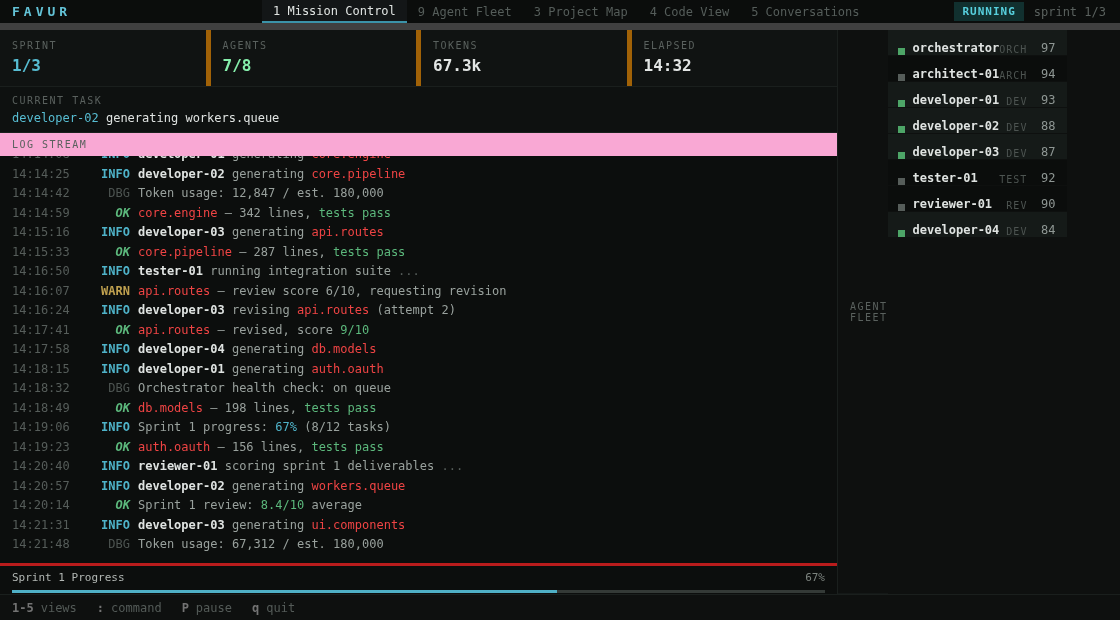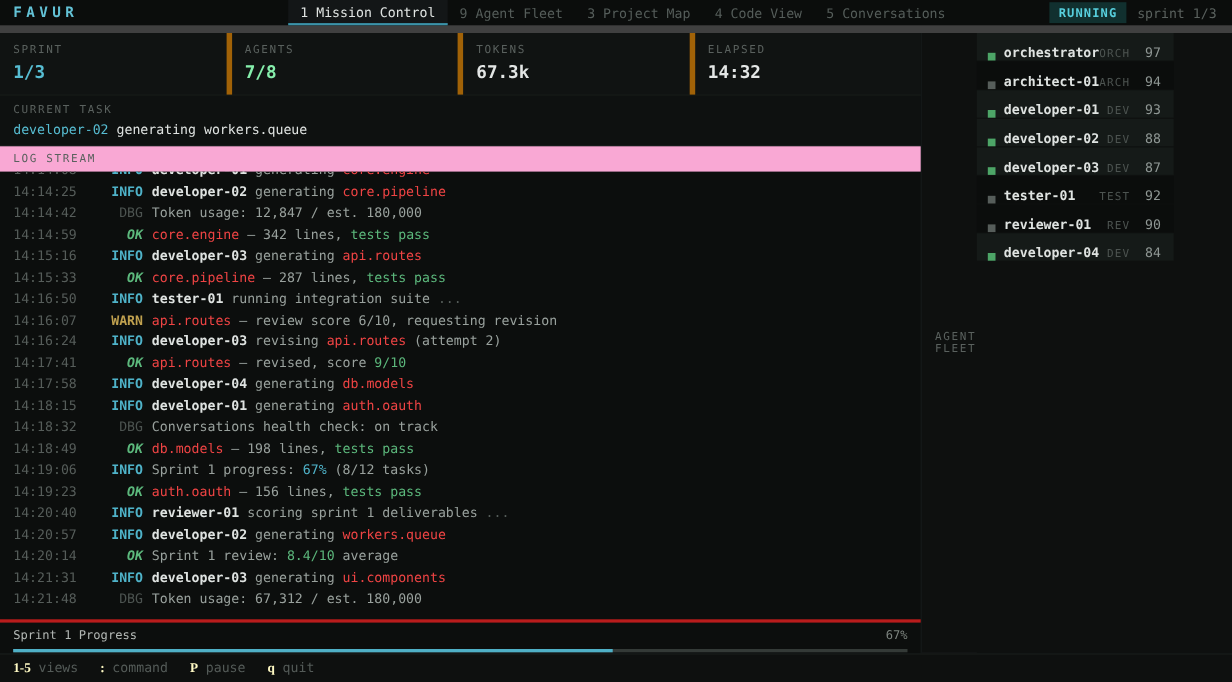--- a/index.html
+++ b/index.html
@@ -100,21 +100,21 @@
   .aname { color: #dfe3e1; font-weight: bold; }
   .arole { margin-left: auto; color: #4d5451; font-size: 10px; letter-spacing: 1px; }
   .ascore { width: 28px; text-align: right; color: #8f9794; }
 
   
   .footer {
     flex: 0 0 26px; background: #0e100f; border-top: 1px solid #1a1f1d;
     display: flex; align-items: center; gap: 20px; padding-left: 12px;
   }
   .hint { display: inline-flex; gap: 7px; }
-  .key { color: #fef9c3; font-weight: bold; font-family: Liberation Serif, serif; }
+  .key { color: #737373; font-weight: bold; }
   .hlabel { color: #545b58; }
 </style>
 </head>
 <body>
 
 <div class="app">
 
   <div class="topbar">
     <div class="brand">FAVUR</div>
     <div class="tabs">
@@ -170,21 +170,21 @@
           <div class="logline"><span class="ts">14:14:42</span><span class="lvl lvl-DBG">DBG</span><span class="msg"><span class="seg-text">Token usage: 12,847 / est. 180,000</span></span></div>
           <div class="logline"><span class="ts">14:14:59</span><span class="lvl lvl-OK">OK</span><span class="msg"><span class="seg-module">core.engine</span><span class="seg-text"> — 342 lines, </span><span class="seg-ok">tests pass</span></span></div>
           <div class="logline"><span class="ts">14:15:16</span><span class="lvl lvl-INFO">INFO</span><span class="msg"><span class="seg-agent">developer-03</span><span class="seg-text"> generating </span><span class="seg-module">api.routes</span></span></div>
           <div class="logline"><span class="ts">14:15:33</span><span class="lvl lvl-OK">OK</span><span class="msg"><span class="seg-module">core.pipeline</span><span class="seg-text"> — 287 lines, </span><span class="seg-ok">tests pass</span></span></div>
           <div class="logline"><span class="ts">14:16:50</span><span class="lvl lvl-INFO">INFO</span><span class="msg"><span class="seg-agent">tester-01</span><span class="seg-text"> running integration suite</span><span class="seg-dim"> ...</span></span></div>
           <div class="logline"><span class="ts">14:16:07</span><span class="lvl lvl-WARN">WARN</span><span class="msg"><span class="seg-module">api.routes</span><span class="seg-text"> — review score 6/10, requesting revision</span></span></div>
           <div class="logline"><span class="ts">14:16:24</span><span class="lvl lvl-INFO">INFO</span><span class="msg"><span class="seg-agent">developer-03</span><span class="seg-text"> revising </span><span class="seg-module">api.routes</span><span class="seg-text"> (attempt 2)</span></span></div>
           <div class="logline"><span class="ts">14:17:41</span><span class="lvl lvl-OK">OK</span><span class="msg"><span class="seg-module">api.routes</span><span class="seg-text"> — revised, score </span><span class="seg-ok">9/10</span></span></div>
           <div class="logline"><span class="ts">14:17:58</span><span class="lvl lvl-INFO">INFO</span><span class="msg"><span class="seg-agent">developer-04</span><span class="seg-text"> generating </span><span class="seg-module">db.models</span></span></div>
           <div class="logline"><span class="ts">14:18:15</span><span class="lvl lvl-INFO">INFO</span><span class="msg"><span class="seg-agent">developer-01</span><span class="seg-text"> generating </span><span class="seg-module">auth.oauth</span></span></div>
-          <div class="logline"><span class="ts">14:18:32</span><span class="lvl lvl-DBG">DBG</span><span class="msg"><span class="seg-text">Conversations health check: on track</span></span></div>
+          <div class="logline"><span class="ts">14:18:32</span><span class="lvl lvl-DBG">DBG</span><span class="msg"><span class="seg-text">Orchestrator health check: on queue</span></span></div>
           <div class="logline"><span class="ts">14:18:49</span><span class="lvl lvl-OK">OK</span><span class="msg"><span class="seg-module">db.models</span><span class="seg-text"> — 198 lines, </span><span class="seg-ok">tests pass</span></span></div>
           <div class="logline"><span class="ts">14:19:06</span><span class="lvl lvl-INFO">INFO</span><span class="msg"><span class="seg-text">Sprint 1 progress: </span><span class="seg-cyan">67%</span><span class="seg-text"> (8/12 tasks)</span></span></div>
           <div class="logline"><span class="ts">14:19:23</span><span class="lvl lvl-OK">OK</span><span class="msg"><span class="seg-module">auth.oauth</span><span class="seg-text"> — 156 lines, </span><span class="seg-ok">tests pass</span></span></div>
           <div class="logline"><span class="ts">14:20:40</span><span class="lvl lvl-INFO">INFO</span><span class="msg"><span class="seg-agent">reviewer-01</span><span class="seg-text"> scoring sprint 1 deliverables</span><span class="seg-dim"> ...</span></span></div>
           <div class="logline"><span class="ts">14:20:57</span><span class="lvl lvl-INFO">INFO</span><span class="msg"><span class="seg-agent">developer-02</span><span class="seg-text"> generating </span><span class="seg-module">workers.queue</span></span></div>
           <div class="logline"><span class="ts">14:20:14</span><span class="lvl lvl-OK">OK</span><span class="msg"><span class="seg-text">Sprint 1 review: </span><span class="seg-ok">8.4/10</span><span class="seg-text"> average</span></span></div>
           <div class="logline"><span class="ts">14:21:31</span><span class="lvl lvl-INFO">INFO</span><span class="msg"><span class="seg-agent">developer-03</span><span class="seg-text"> generating </span><span class="seg-module">ui.components</span></span></div>
           <div class="logline"><span class="ts">14:21:48</span><span class="lvl lvl-DBG">DBG</span><span class="msg"><span class="seg-text">Token usage: 67,312 / est. 180,000</span></span></div>
         </div>
 

